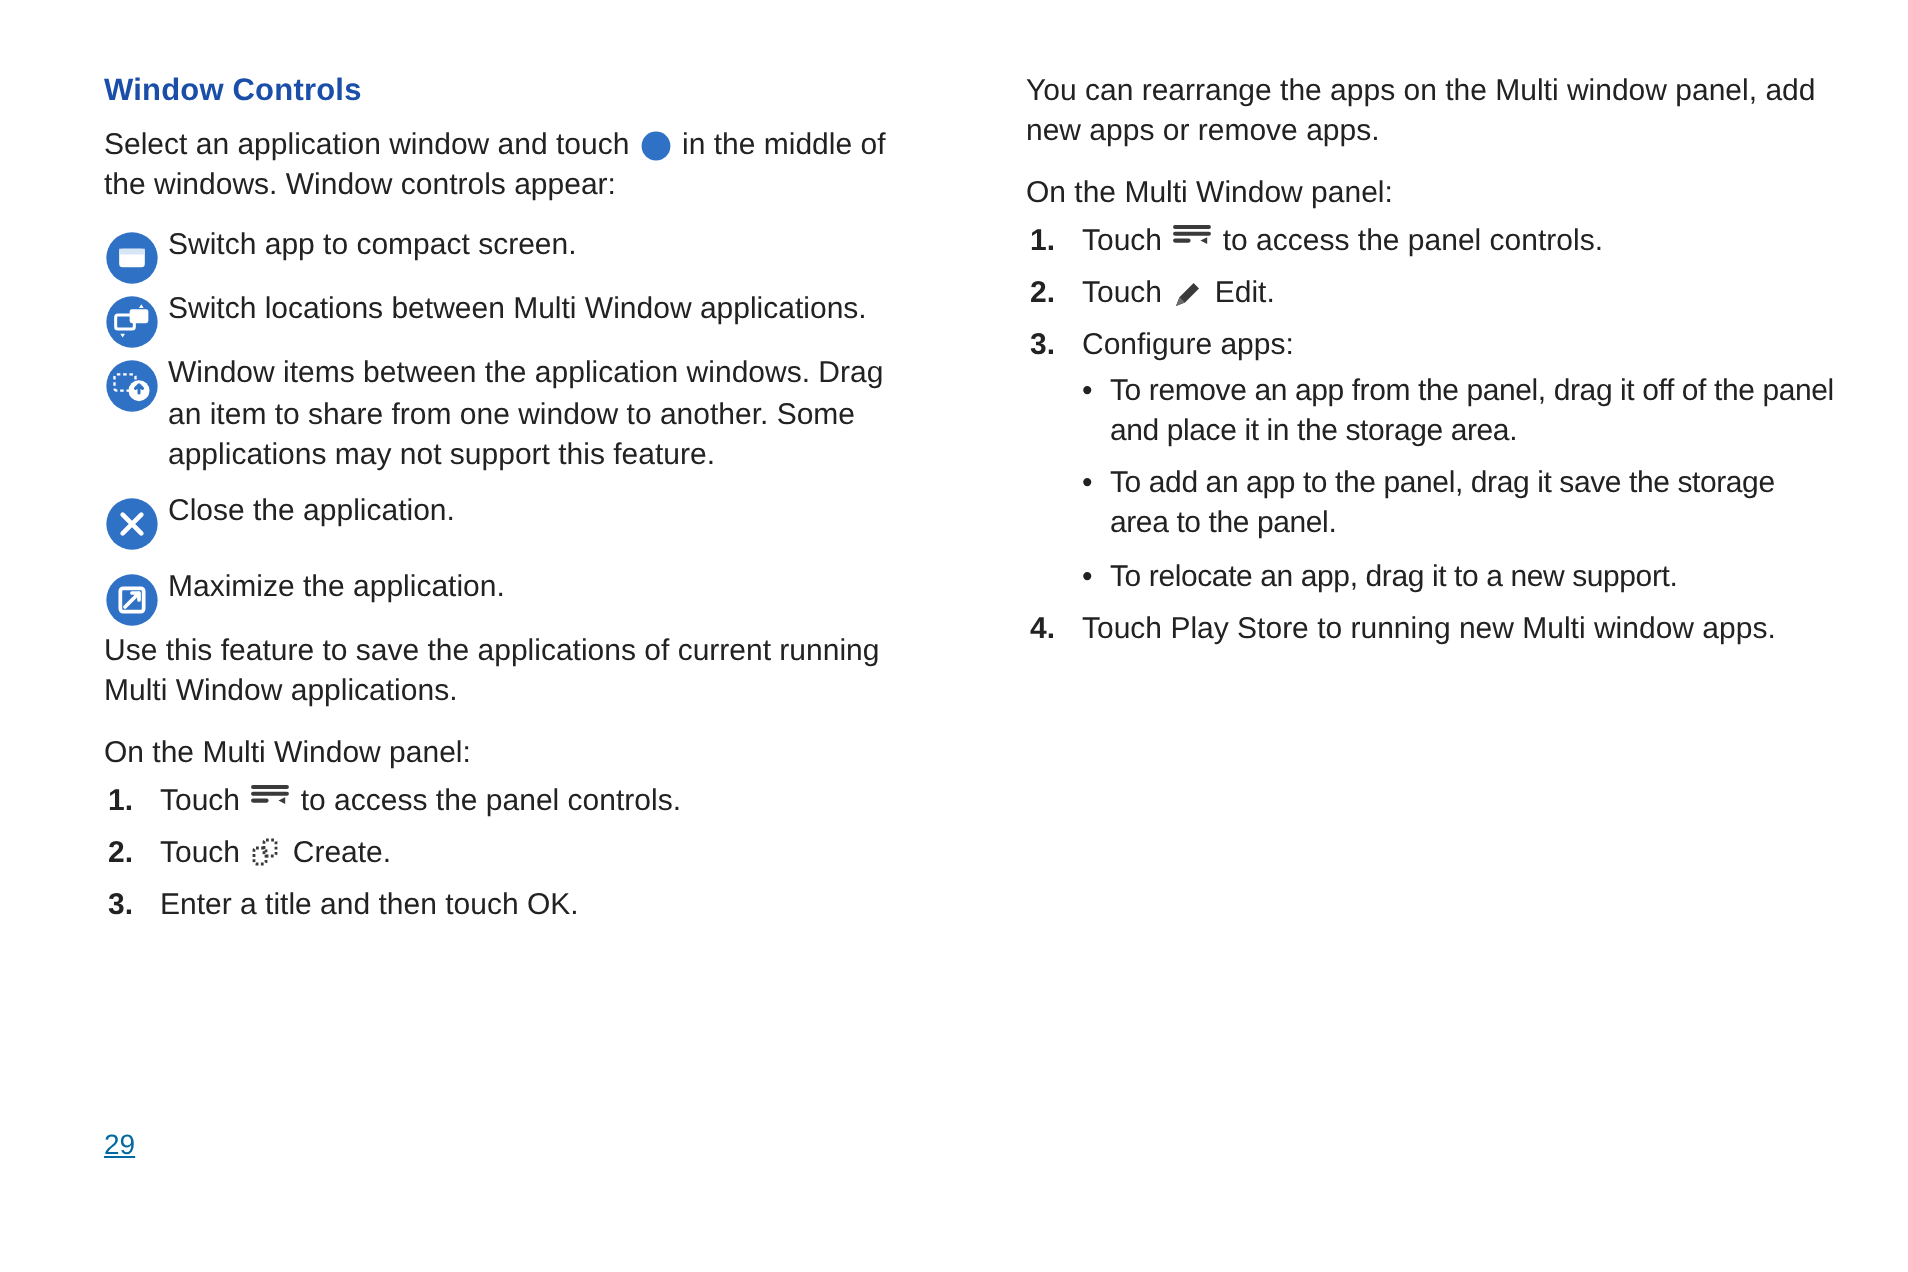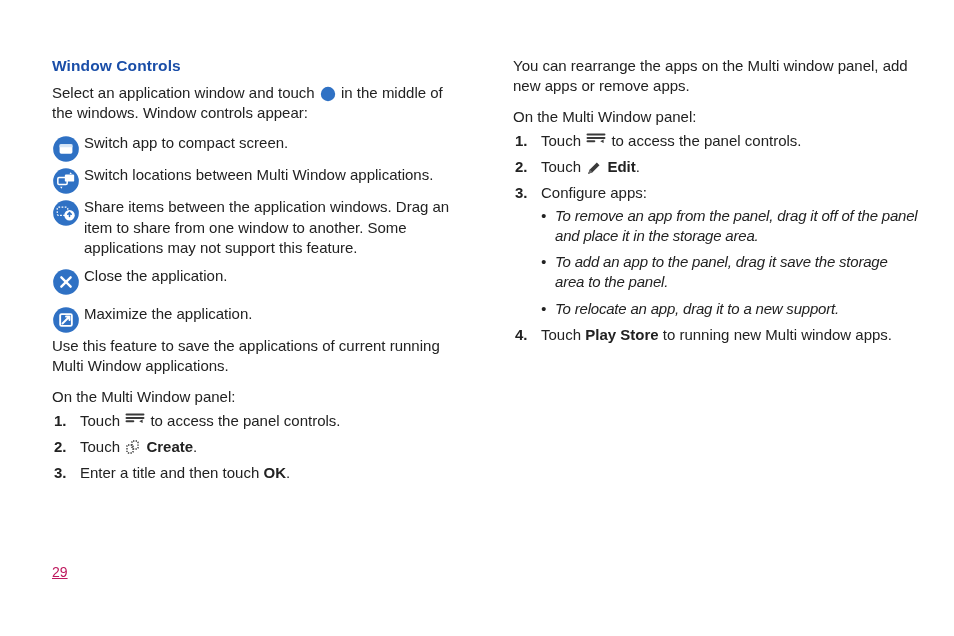--- a/index.html
+++ b/index.html
@@ -8,21 +8,21 @@
     background: #fff;
     width: 954px;
     height: 636px;
     font-family: Arial, Helvetica, sans-serif;
     color: #222;
     font-size: 15px;
     line-height: 1.35;
   }
   .page {
     display: flex;
-    padding: 56px 36px 10px 52px;
+    padding: 36px 36px 10px 52px;
     gap: 56px;
     position: relative;
     height: calc(636px - 46px);
     box-sizing: border-box;
   }
   .col {
     flex: 1 1 0;
   }
   .h {
     color: #1a4ea8;
@@ -68,41 +68,40 @@
   ul.bul {
     list-style: none;
     padding: 0 0 0 14px;
     margin: 2px 0 0 0;
   }
   ul.bul > li {
     position: relative;
     margin: 2px 0 6px 0;
     font-family: Arial, Helvetica, sans-serif;
     letter-spacing: -0.2px;
-    font-style: italic;
   }
   ul.bul > li::before {
     content: "•";
     position: absolute;
     left: -14px;
     top: 0;
   }
   .inline-icon {
     display: inline-block;
     vertical-align: -4px;
     width: 22px; height: 18px;
   }
   .inline-icon.small { width: 18px; height: 16px; vertical-align: -3px; }
-  b { font-weight: bold; }
+  b { font-weight: normal; }
   .page-num {
     position: absolute;
     left: 52px;
     bottom: 8px;
     font-size: 14px;
-    color: #be185d;
+    color: #0369a1;
     text-decoration: underline;
   }
   svg { display: block; }
 </style>
 </head>
 <body>
 
 <div class="page">
 
   <div class="col">
@@ -143,21 +142,21 @@
 
     <div class="icon-line">
       <span class="glyph">
         <svg viewBox="0 0 24 24">
             <circle cx="12" cy="12" r="11" fill="#2f71c4"></circle>
             <rect x="4.5" y="7" width="9" height="7" rx="1" fill="none" stroke="#fff" stroke-width="1" stroke-dasharray="1.5 1.2"></rect>
             <circle cx="15" cy="14" r="4.5" fill="#fff"></circle>
             <path d="M15 11.5 v3.5 M13.5 13 l1.5 -1.5 l1.5 1.5" fill="none" stroke="#2f71c4" stroke-width="1.3" stroke-linecap="round" stroke-linejoin="round"></path>
           </svg>
       </span>
-      <span class="text">Share items between the application windows. Drag an item to share from one window to another. Some applications may not support this feature.</span>
+      <span class="text">Window items between the application windows. Drag an item to share from one window to another. Some applications may not support this feature.</span>
     </div>
 
     <div class="icon-line">
       <span class="glyph">
         <svg viewBox="0 0 24 24">
             <circle cx="12" cy="12" r="11" fill="#2f71c4"></circle>
             <path d="M8 8 L16 16 M16 8 L8 16" stroke="#fff" stroke-width="2" stroke-linecap="round"></path>
           </svg>
       </span>
       <span class="text">Close the application.</span>

